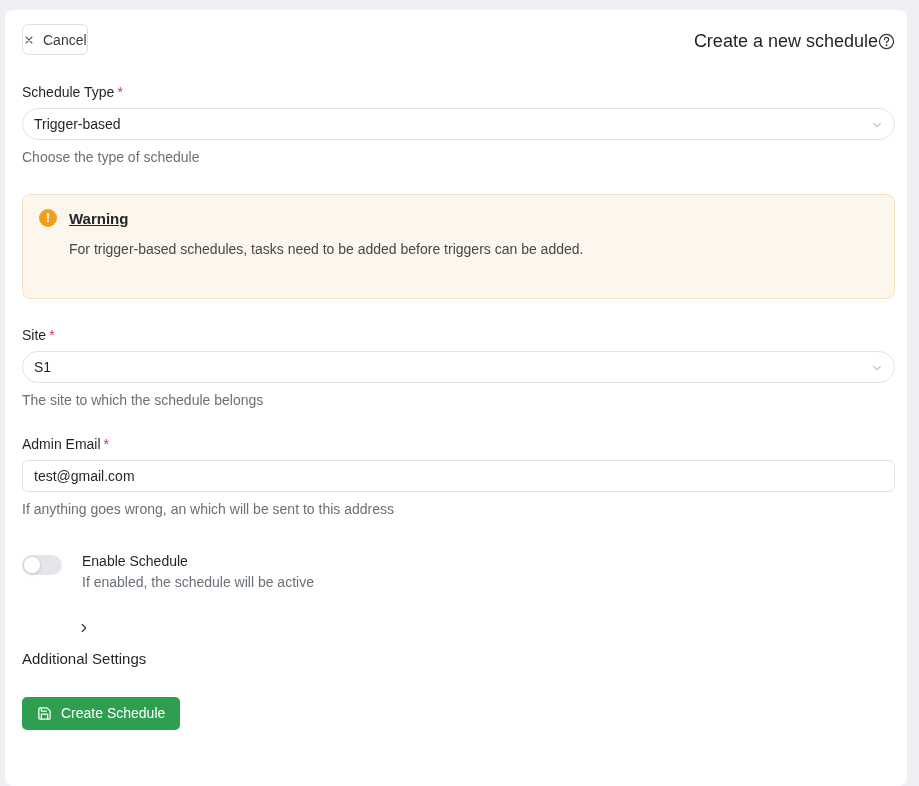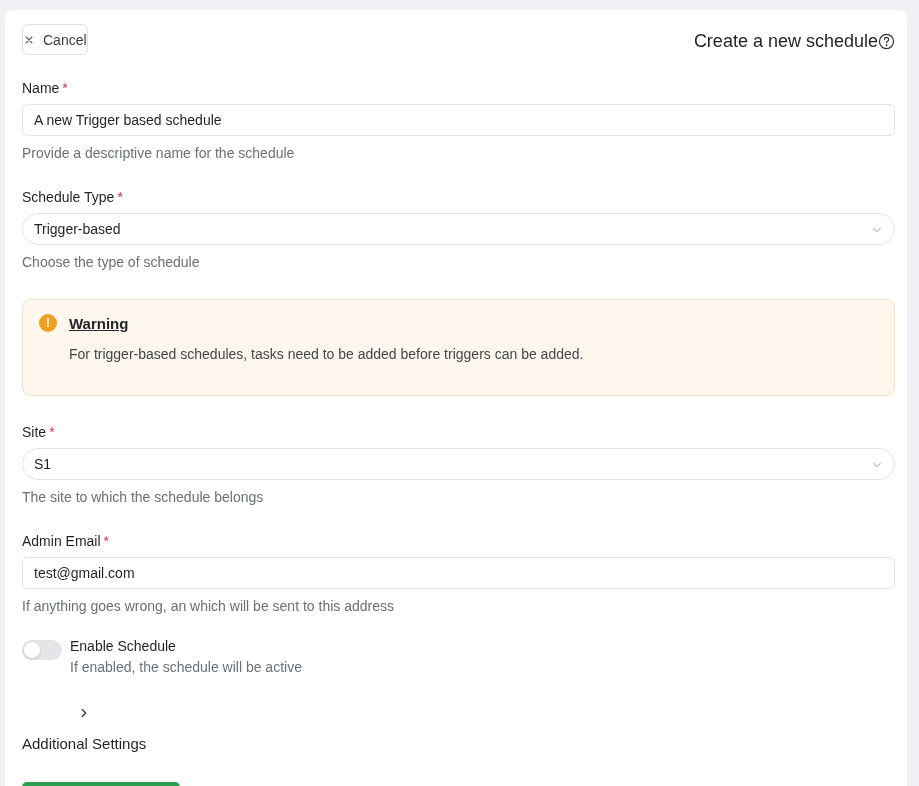--- a/index.html
+++ b/index.html
@@ -66,23 +66,23 @@
   }
   .warning-head { display: flex; align-items: center; gap: 12px; }
   .warn-icon {
     width: 18px; height: 18px; border-radius: 50%;
     background: #f0a020; color: #fff;
     display: flex; align-items: center; justify-content: center;
     font-size: 12px; font-weight: 700; flex: none;
     font-family: "Liberation Sans", sans-serif;
   }
   .warning-title { font-size: 15px; font-weight: 600; color: #24262b; text-decoration: underline; }
-  .warning-body { margin: 13px 0 4px 30px; font-size: 14px; color: #43484f; line-height: 1.4; }
-  
-  .toggle-row { display: flex; margin-top: 24px; gap: 8px; }
+  .warning-body { margin: 13px 0 12px 30px; font-size: 14px; color: #43484f; line-height: 1.4; }
+  
+  .toggle-row { display: flex; margin-top: 36px; gap: 20px; }
   .switch {
     width: 40px; height: 20px; border-radius: 10px;
     background: #e3e5e9; position: relative; flex: none; margin-top: 2px;
     cursor: pointer; border: none; padding: 0;
   }
   .switch .knob {
     position: absolute; left: 1px; top: 1px;
     width: 18px; height: 18px; border-radius: 50%;
     background: #fff; border: 1px solid #d6d9de;
     box-shadow: 0 1px 2px rgba(0,0,0,.12);
@@ -127,27 +127,20 @@
         <svg width="17" height="17" viewBox="0 0 24 24" fill="none" stroke="#33363d" stroke-width="1.8" stroke-linecap="round">
             <circle cx="12" cy="12" r="10"></circle>
             <path d="M9.2 9.2a2.9 2.9 0 1 1 4 2.7c-.9.37-1.2.95-1.2 1.8"></path>
             <circle cx="12" cy="17.2" r="0.5" fill="#33363d"></circle>
           </svg>
       </span>
     </div>
   </div>
 
   
-  <div class="field first">
-    <label class="field-label">
-      <span>Name</span><span class="req">*</span>
-    </label>
-    <input class="text-input" type="text" value="A new Trigger based schedule" style="">
-    <div class="help-text">Provide a descriptive name for the schedule</div>
-  </div>
 
   
   <div class="field">
     <label class="field-label">
       <span>Schedule Type</span><span class="req">*</span>
     </label>
     <div class="select-box">
       <span>Trigger-based</span>
       <span class="chev">
         <svg width="14" height="14" viewBox="0 0 24 24" fill="none" stroke="#c3c7cf" stroke-width="2" stroke-linecap="round" stroke-linejoin="round">

